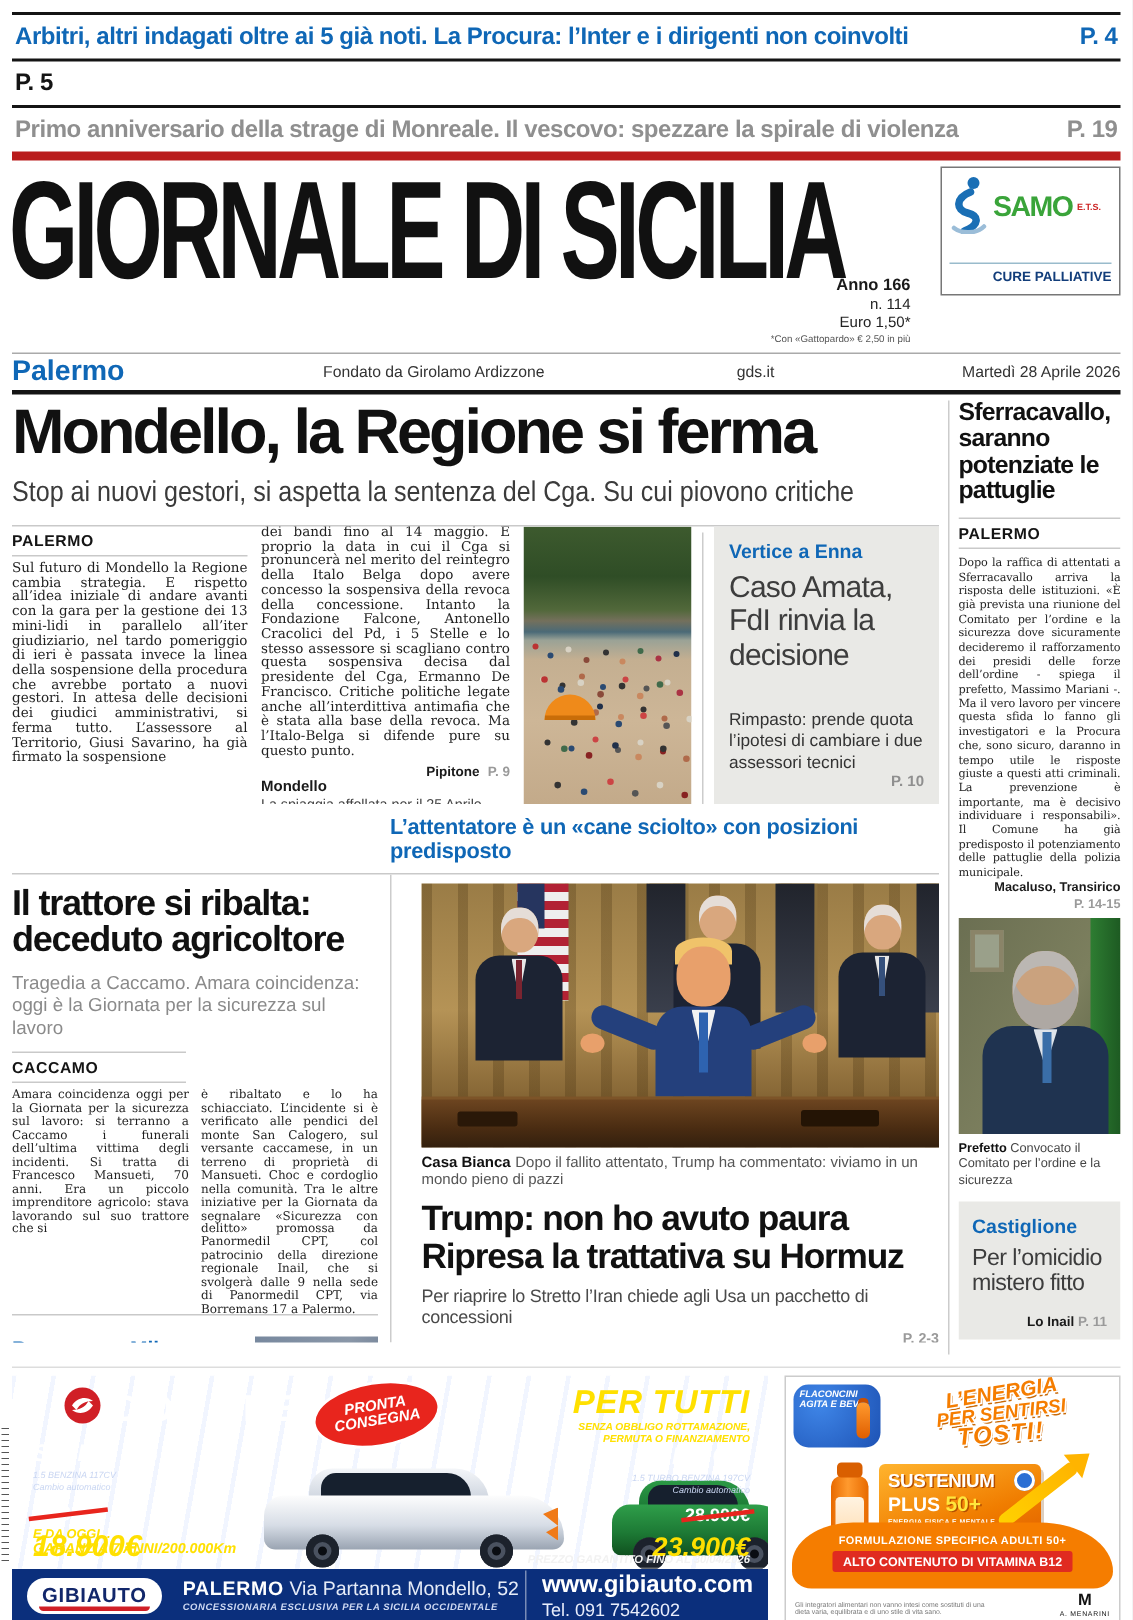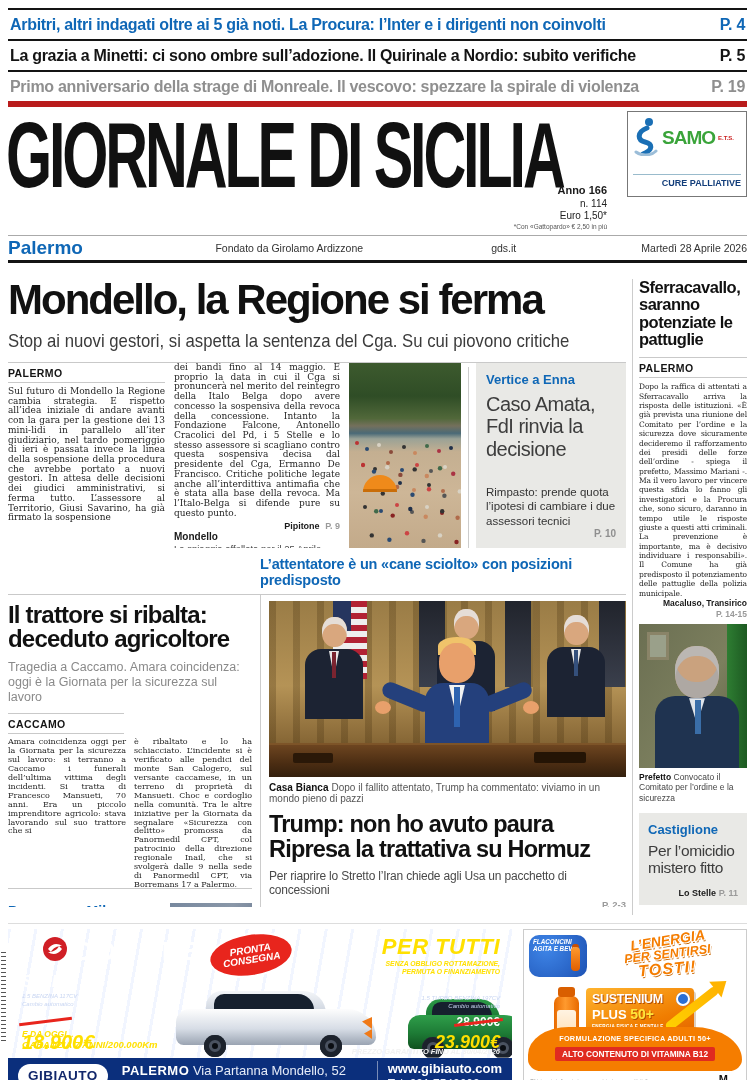--- a/index.html
+++ b/index.html
@@ -48,21 +48,21 @@
   .dateline {
     display:flex; align-items:center; border-top:1px solid #aaa; border-bottom:3px solid #141414;
     height:28px; margin-top:4px;
   }
   .dl-city { width:160px; font-size:19px; font-weight:800; color:#0f67b6; }
   .dl-founded { flex:1.3; text-align:center; font-size:10.5px; color:#333; }
   .dl-site { flex:1; text-align:center; font-size:10.5px; color:#333; }
   .dl-date { width:150px; text-align:right; font-size:10.5px; color:#333; }
 
   
-  .main-grid { display:flex; margin-top:16px; height:636px;justify-content:flex-end; }
+  .main-grid { display:flex; margin-top:4px; height:636px;justify-content:flex-end; }
   .main-left { width:618px; }
   .v-sep { width:1px; background:#ccc; margin:0 6px; }
   .sidebar { flex:1; overflow:hidden; display:flex; flex-direction:column; }
 
   .lead-headline { font-size:42px; font-weight:900; letter-spacing:-2px; color:#111; line-height:1.0; }
   .lead-subhead { margin-top:9px; font-size:19px; color:#3b3b3b; white-space:nowrap;
                   transform:scaleX(.88); transform-origin:0 50%; }
 
   .mid-band { display:flex; margin-top:10px; height:186px; border-top:1px solid #c9c9c9; overflow:hidden; }
   .mid-c1 { width:157px; }
@@ -109,21 +109,21 @@
   .beach .umbrella { position:absolute; left:14px; top:112px; width:34px; height:17px;
     background:#ef8a1a; border-radius:34px 34px 0 0; box-shadow:inset 0 -3px 0 #c96d08; }
 
   
   .kicker-row { display:flex; margin-top:8px; }
   .kicker-spacer { width:252px; }
   .trump-kicker { flex:1; font-size:14.5px; padding-bottom:6px; letter-spacing:-0.2px; }
   .low-rule { border-top:1px solid #c9c9c9; }
   .low-band { display:flex; height:312px; overflow:hidden; }
   .low-left { width:244px; padding-top:8px; }
-  .low-right { flex:1; margin-left:8px; padding-left:8px; border-left:1px solid #ccc; padding-top:6px; }
+  .low-right { flex:1; margin-left:8px; padding-left:20px; border-left:1px solid #ccc; padding-top:6px; }
 
   .tractor-head { font-size:24px; font-weight:900; letter-spacing:-0.8px; line-height:1.02; color:#111; }
   .standfirst { margin-top:8px; font-size:12.5px; color:#8a8a8a; line-height:1.2; }
   .tractor-cols { display:flex; gap:8px; margin-top:2px; height:150px; overflow:hidden; }
   .tractor-cols .tc { flex:1; }
   .tractor-cols .body-serif { font-size:8px; line-height:1.12; }
   .mini-label-wrap { margin-top:8px; width:116px; }
 
   .milano { display:flex; gap:6px; margin-top:8px; padding-top:6px; }
   .milano-txt { flex:1; }
@@ -252,21 +252,21 @@
   .gibi { background:#fff; color:#12276b; font-weight:900; font-size:13.5px; letter-spacing:.5px;
      padding:4px 10px 5px; border-radius:14px; position:relative; }
   .gibi::after { content:""; position:absolute; left:8px; right:8px; bottom:2px; height:3px;
      background:#d01f26; border-radius:0 0 8px 8px; }
   .df-mid { margin-left:14px; line-height:1.1; }
   .df-city-line { font-size:13px; }
   .df-city-line .city { font-weight:900; letter-spacing:.5px; }
   .df-city-line .addr { font-weight:300; color:#e6ecf8; }
   .df-foot { font-style:italic; font-weight:700; font-size:6.3px; color:#cdd8f2; letter-spacing:.4px; margin-top:2px; }
   .df-right { margin-left:auto; text-align:left; border-left:1px solid rgba(255,255,255,.45); padding-left:10px; line-height:1.2; }
-  .df-site { font-size:13px; font-weight:700; color:#fff; }
+  .df-site { font-size:16px; font-weight:700; color:#fff; }
   .df-tel { font-size:12px; font-weight:400; color:#e9eefc; }
 
   .ad-su { position:relative; flex:1; height:165px; background:#fff; border:1px solid #ccc; overflow:hidden; }
   .su-badge { position:absolute; left:5px; top:5px; width:58px; height:42px; background:radial-gradient(circle at 30% 30%,#3f86e8,#1d52b4);
      border-radius:10px; color:#fff; font-style:italic; font-weight:800; font-size:6.3px; line-height:1.15; padding:3px 4px; }
   .su-vial { position:absolute; right:7px; top:12px; width:9px; height:24px; border-radius:4px;
      background:linear-gradient(180deg,#ff9a2e,#e05e00); box-shadow:0 -4px 0 -1px #c94f00; }
   .su-slogan { position:absolute; left:66px; top:2px; width:155px; text-align:center;
      color:#f57d00; font-style:italic; font-weight:900;
      text-shadow:-1px -1px 0 #fff,1px -1px 0 #fff,-1px 1px 0 #fff,1px 1px 0 #fff,1px 2px 0 #c96a08; }
@@ -306,21 +306,20 @@
 <body>
 
 <div class="page">
 
   <header class="skybox">
     <div class="sky-row sky-blue">
       <span>Arbitri, altri indagati oltre ai 5 già noti. La Procura: l’Inter e i dirigenti non coinvolti</span>
       <span class="sky-page">P. 4</span>
     </div>
     <div class="sky-row sky-black">
-      <span>La grazia a Minetti: ci sono ombre sull’adozione. Il Quirinale a Nordio: subito verifiche</span>
       <span class="sky-page">P. 5</span>
     </div>
     <div class="sky-row sky-gray">
       <span>Primo anniversario della strage di Monreale. Il vescovo: spezzare la spirale di violenza</span>
       <span class="sky-page">P. 19</span>
     </div>
   </header>
 
   <section class="masthead">
     <h1 class="mast-title">GIORNALE DI SICILIA</h1>
@@ -497,21 +496,21 @@
         <div class="pf-head"></div>
       </div>
       <div class="sb-cap">
         <b>Prefetto</b>
         <span>Convocato il Comitato per l’ordine e la sicurezza</span>
       </div>
       <div class="sb-box">
         <div class="kicker">Castiglione</div>
         <div class="sb-box-title">Per l’omicidio mistero fitto</div>
         <div class="sb-box-by">
-          <span>Lo Stelle</span>
+          <span>Lo Inail</span>
           <span class="pg">P. 11</span>
         </div>
       </div>
     </aside>
   </div>
 
   <div class="issn"></div>
   <div class="ads-row">
 
     <div class="ad-df">

